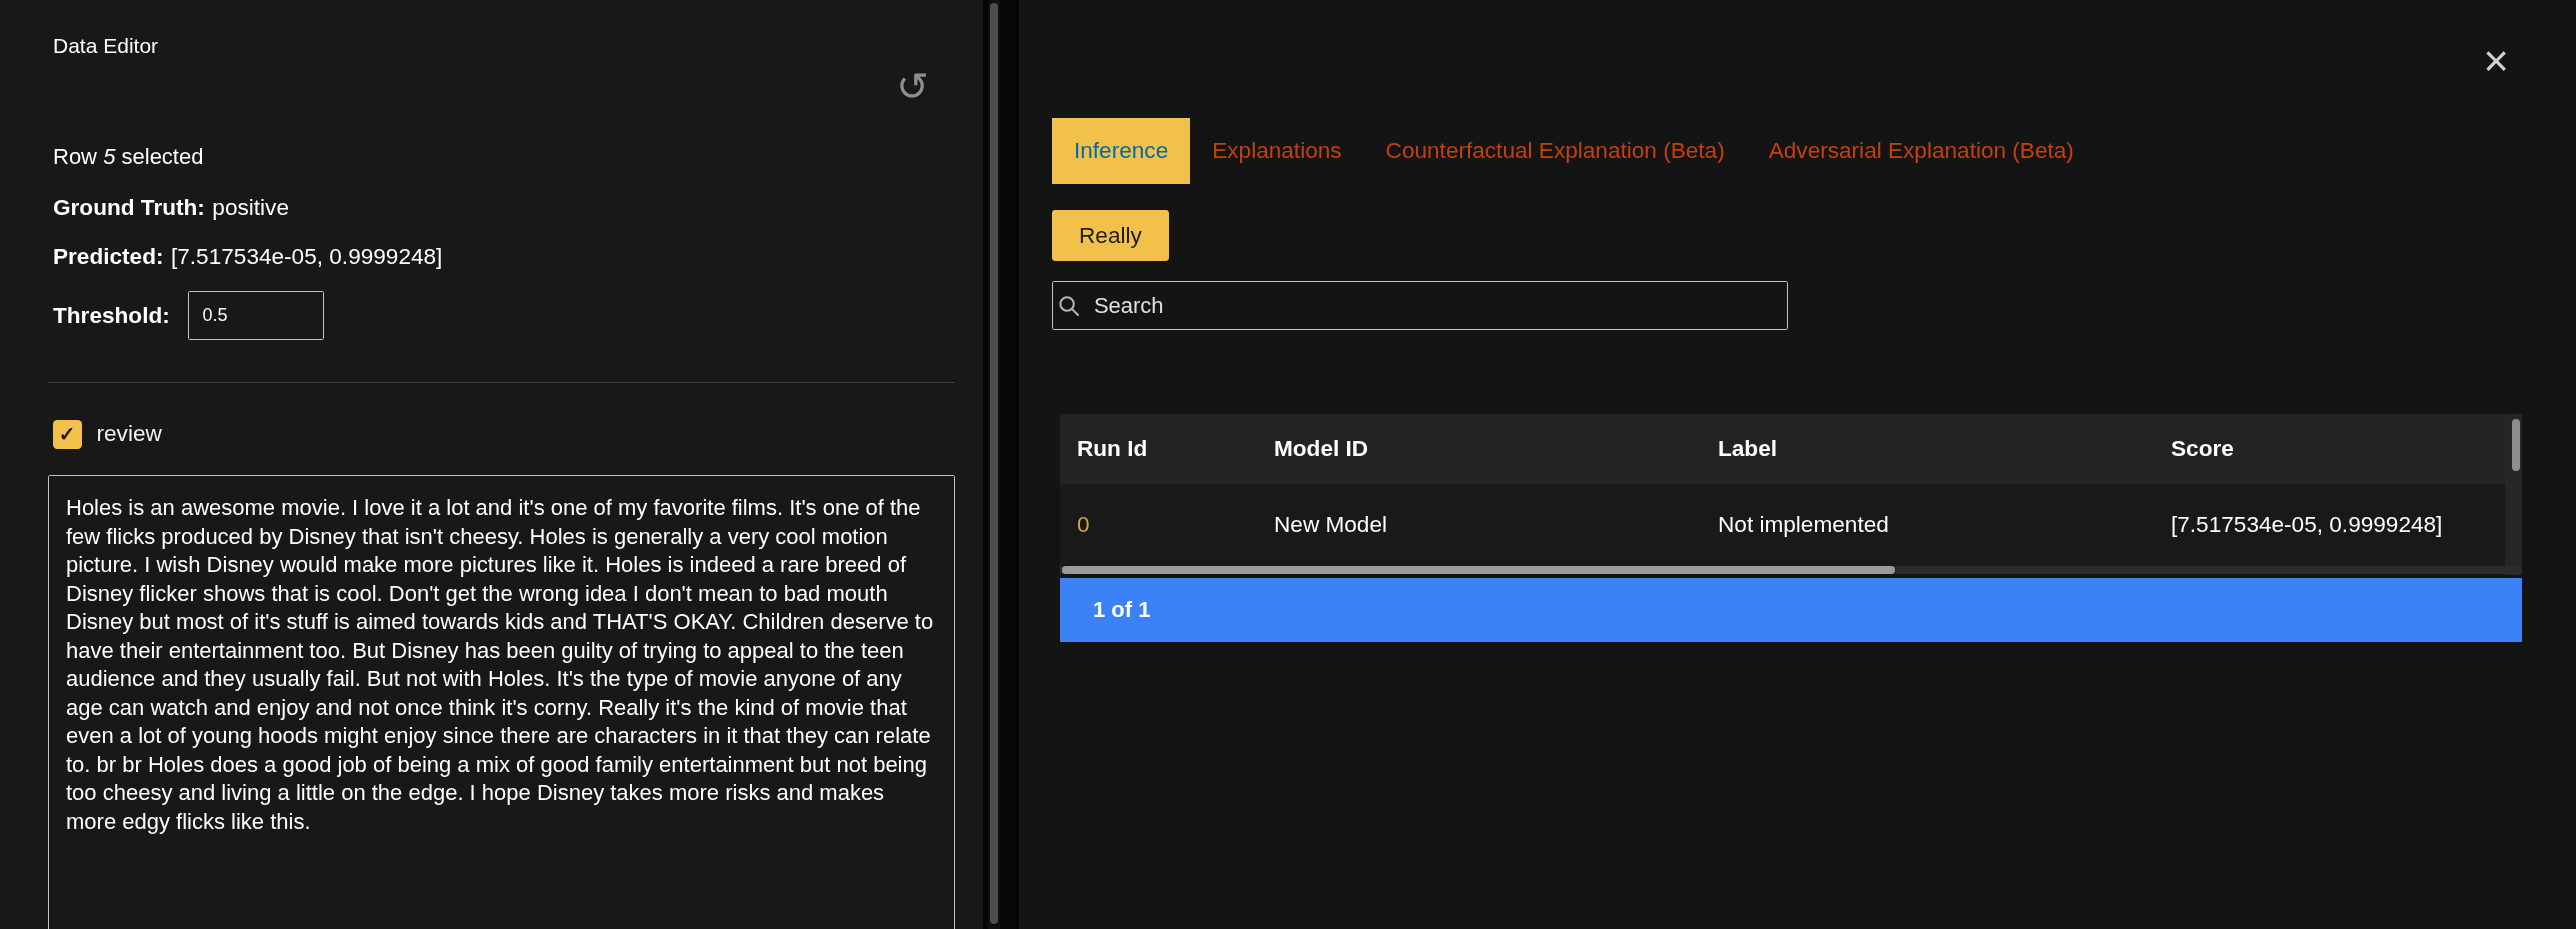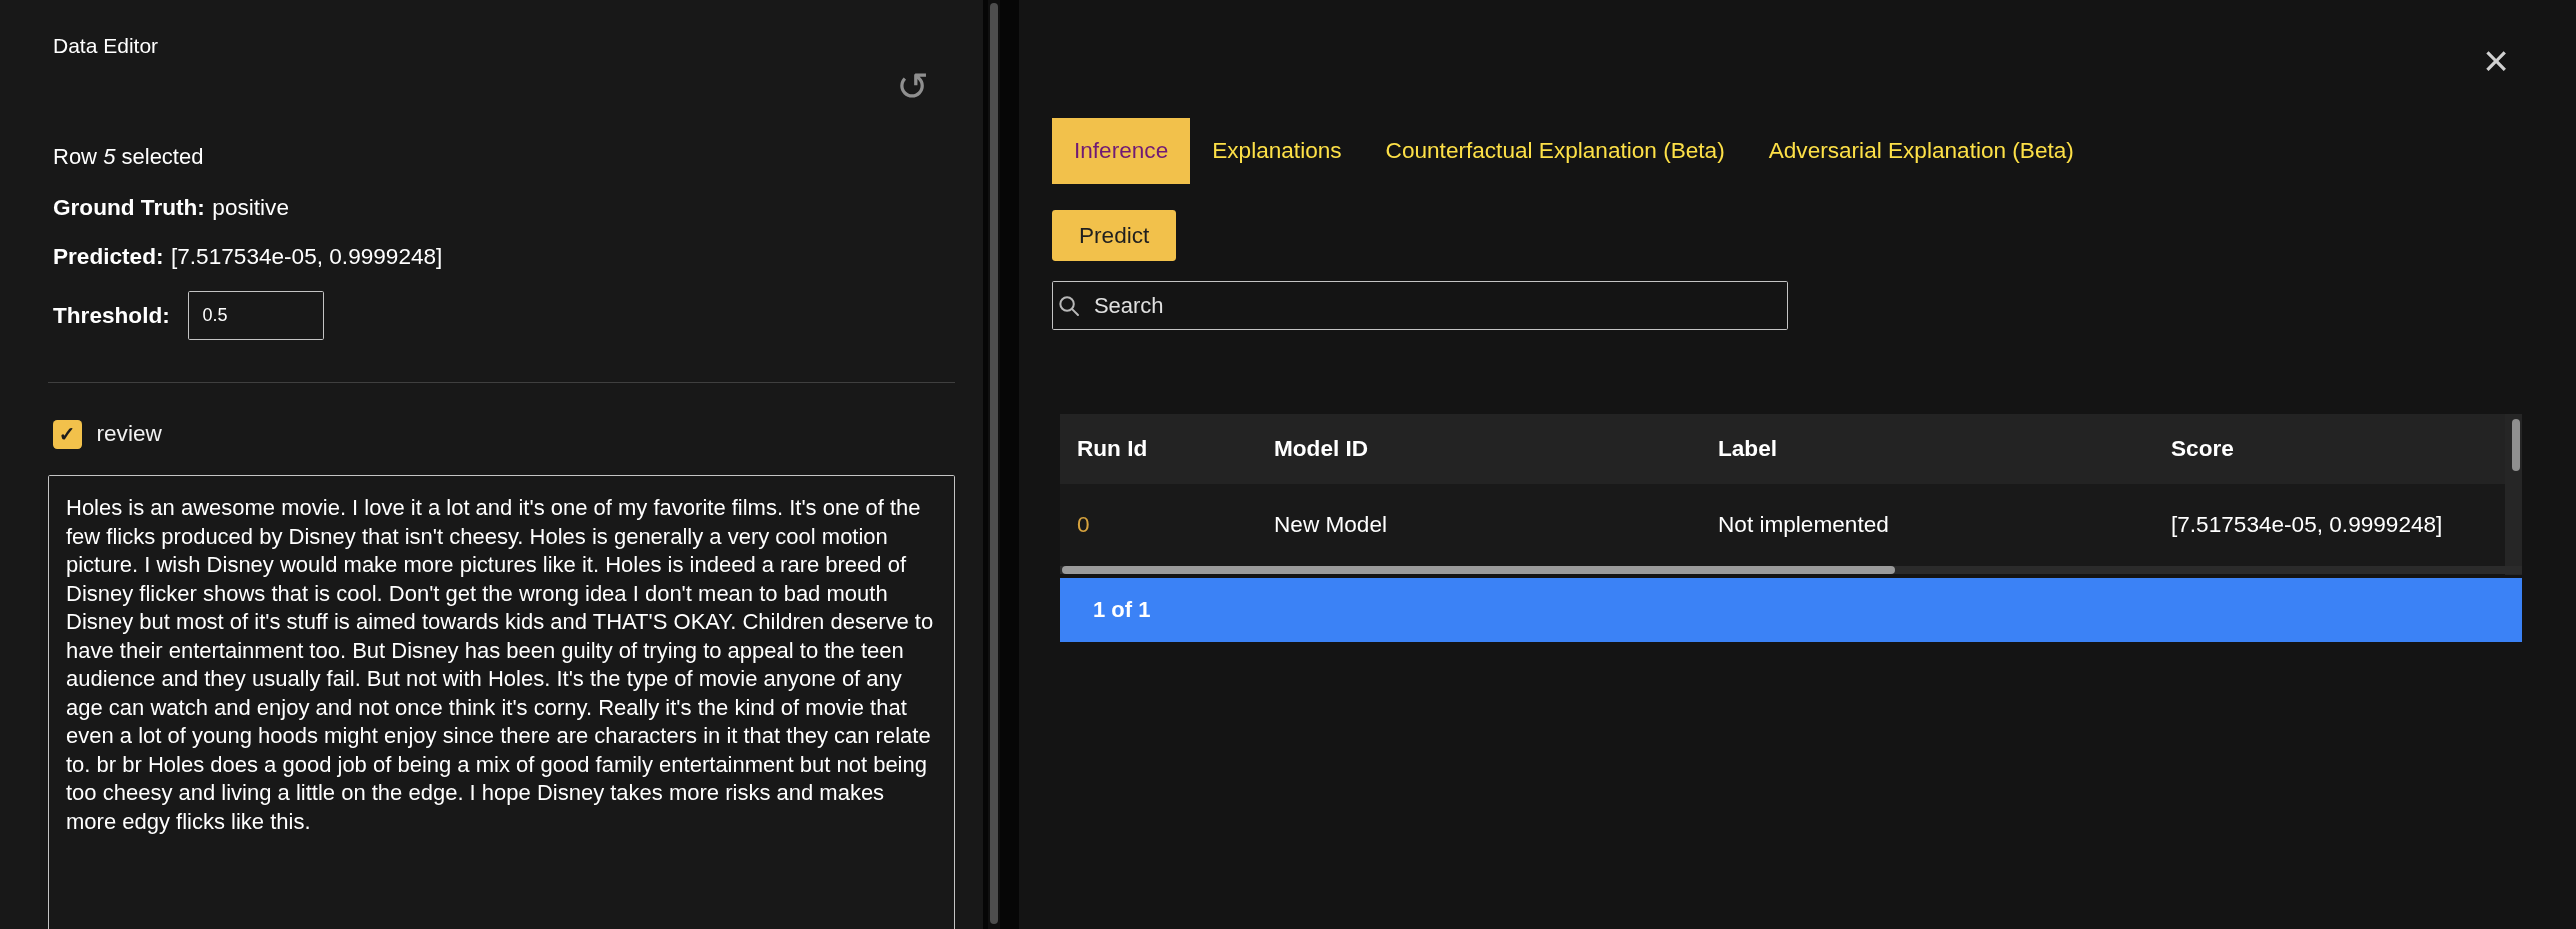--- a/index.html
+++ b/index.html
@@ -36,22 +36,22 @@
   
   .page-scrollbar { position:absolute; left:988px; top:0; width:11.7px; height:929px; background:#101010; }
   .page-scrollbar .thumb { position:absolute; left:1.7px; top:3.4px; width:8.4px; height:921px;
                            background:#4e4e4e; border-radius:4.2px; cursor:pointer; }
 
   
   .right-panel { left:1019px; width:1557px; background:#141414; }
   .close { position:absolute; top:39px; right:67px; font-size:44px; font-weight:300;
            color:#d0d0d0; cursor:pointer; line-height:1; }
   .tabs { position:absolute; left:33px; top:118px; display:flex; height:66px; }
-  .tab { display:flex; align-items:center; padding:0 22px; font-size:22.6px; color:#fde047; cursor:pointer; white-space:nowrap; }
-  .tab.active { background:#F2C14B; color:#701a75; }
+  .tab { display:flex; align-items:center; padding:0 22px; font-size:22.6px; color:#c2410c; cursor:pointer; white-space:nowrap; }
+  .tab.active { background:#F2C14B; color:#0369a1; }
   .predict-btn { position:absolute; left:33px; top:210px; height:51px; padding:0 27px;
                  background:#F2C14B; color:#1f1f1f; font-size:22.6px; border:none;
                  border-radius:3.4px; display:flex; align-items:center; cursor:pointer;
                  font-family:inherit; }
   .search-box { position:absolute; left:33px; top:281px; width:736px; height:49px;
                 border:1.7px solid #c4c4c4; border-radius:1.7px; display:flex;
                 align-items:center; padding:0 4px; gap:13.4px; }
   .search-box svg { flex:0 0 auto; }
   .search-input { flex:1; background:transparent; border:none; outline:none;
                   color:#ffffff; font-size:22px; font-family:inherit; }
@@ -123,21 +123,21 @@
 <div class="panel right-panel">
   <div class="close">×</div>
 
   <div class="tabs">
     <div class="tab active">Inference</div>
     <div class="tab">Explanations</div>
     <div class="tab">Counterfactual Explanation (Beta)</div>
     <div class="tab">Adversarial Explanation (Beta)</div>
   </div>
 
-  <button class="predict-btn">Predict</button>
+  <button class="predict-btn">Really</button>
 
   <div class="search-box">
     <svg width="23.5" height="23.5" viewBox="0 0 28 28">
       <circle cx="12" cy="12" r="8" fill="none" stroke="#b8b8b8" stroke-width="2.4"></circle>
       <line x1="18" y1="18" x2="25" y2="25" stroke="#b8b8b8" stroke-width="2.4" stroke-linecap="round"></line>
     </svg>
     <input class="search-input" placeholder="Search" style="">
   </div>
 
   <div class="table">

